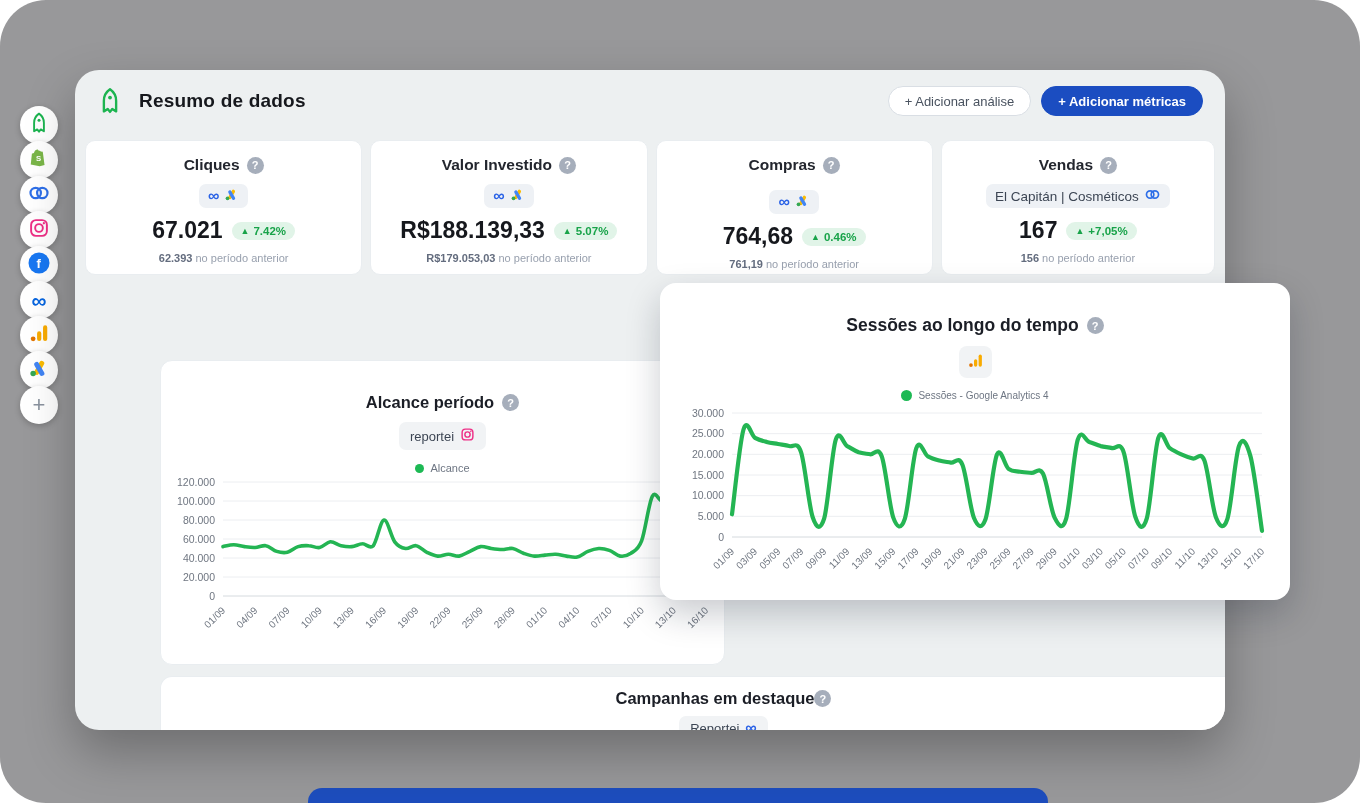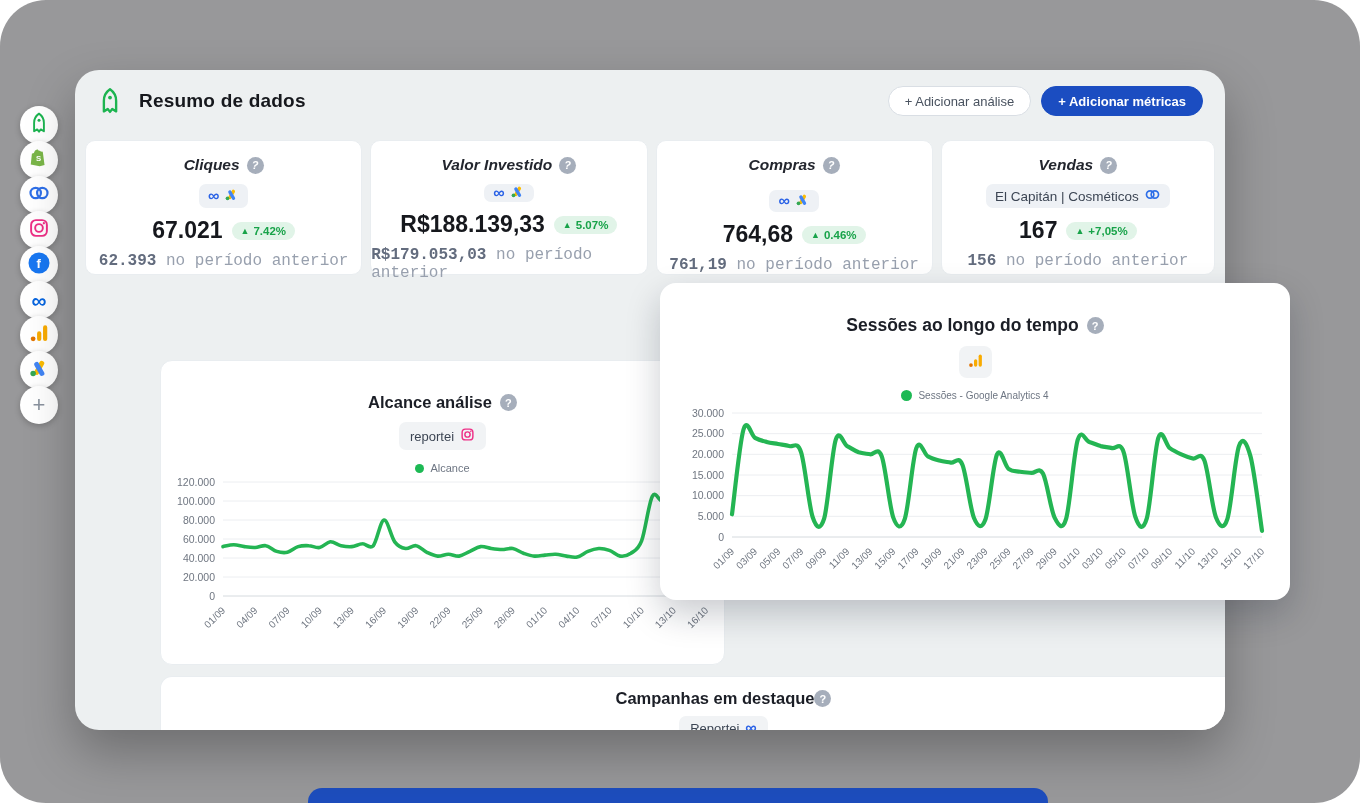--- a/index.html
+++ b/index.html
@@ -22,28 +22,28 @@
   .win-logo { margin-left:20px; width:30px; height:30px; }
   .win-title { margin-left:14px; font-size:19px; font-weight:700; color:#16181d; letter-spacing:.2px; }
   .hdr-buttons { position:absolute; right:22px; top:16px; display:flex; gap:10px; }
   .btn { height:30px; border-radius:16px; display:flex; align-items:center; padding:0 16px; font-size:13px; font-weight:700; cursor:pointer;text-align:center; }
   .btn.ghost { background:#fff; border:1px solid #d9dee4; color:#49525f; font-weight:400; }
   .btn.primary { background:#1b4dc1; color:#fff; border:1px solid #1b4dc1; }
 
   
   .cards-row { position:absolute; left:10px; top:70px; width:1130px; display:flex; gap:8px; }
   .mcard { width:280px; height:135px; background:#fff; border:1px solid #e9edf0; border-radius:10px; display:flex; flex-direction:column; align-items:center; padding-top:15px; }
-  .mtitle { display:flex; align-items:center; gap:7px; font-size:15.5px; font-weight:700; color:#23262e;font-style:italic; }
+  .mtitle { display:flex; align-items:center; gap:7px; font-size:15.5px; font-weight:700; color:#23262e; }
   .help { width:17px; height:17px; border-radius:50%; background:#a6aebb; color:#fff; font-size:11px; font-weight:700; display:flex; align-items:center; justify-content:center; cursor:pointer; }
   .mbadge { margin-top:10px; height:24px; background:#eef1f5; border-radius:7px; display:flex; align-items:center; gap:5px; padding:0 9px; font-size:13.5px; color:#3c4553; }
   .mvalrow { margin-top:9px; display:flex; align-items:center; gap:9px; }
   .mval { font-size:23px; font-weight:700; color:#16181d; }
   .mdelta { background:#e1f4e8; color:#18a349; font-size:11.5px; font-weight:700; border-radius:11px; padding:3px 9px; display:flex; align-items:center; gap:4px; }
   .mdelta .arr { font-size:9px; }
-  .mprev { margin-top:8px; font-size:16px; color:#98a0ae;font-family:Liberation Mono, monospace; }
+  .mprev { margin-top:8px; font-size:11px; color:#98a0ae; }
   .mprev b { color:#636c7e; font-weight:700; }
 
   
   .chart-card { position:absolute; background:#fff; border-radius:12px; }
   .card-alcance { left:85px; top:290px; width:565px; height:305px; border:1px solid #e9edf0; }
   .card-sessoes { left:660px; top:283px; width:630px; height:317px; border-radius:16px; box-shadow:0 14px 34px rgba(15,23,42,.22); z-index:30; }
   .chart-title { display:flex; align-items:center; justify-content:center; gap:8px; font-size:16.5px; font-weight:700; color:#1b1e26; padding-top:32px; }
   .chart-badge { margin:10px auto 0; width:max-content; background:#f1f3f5; border-radius:7px; padding:5px 11px; display:flex; align-items:center; gap:6px; font-size:13px; color:#3c4553; }
   .chart-badge.square { padding:6px 8px; border-radius:8px; }
   .legend { margin-top:12px; display:flex; align-items:center; justify-content:center; gap:6px; font-size:10px; color:#6e7683; }
@@ -246,21 +246,21 @@
         </div>
       <div class="camp-badge">
         <span>Reportei</span>
         <span class="inf small">∞</span>
       </div>
 
     </div>
 
     <div class="chart-card card-alcance">
       <div class="chart-title">
-          <span>Alcance análise</span>
+          <span>Alcance período</span>
           <span class="help">?</span>
         </div>
       <div class="chart-badge">
         <span>reportei</span>
         <span><svg width="15" height="15" viewBox="0 0 24 24" fill="none" stroke="#ee2f86" stroke-width="2.3">
               <rect x="3.4" y="3.4" width="17.2" height="17.2" rx="5.2"></rect>
               <circle cx="12" cy="12" r="4.2"></circle>
               <circle cx="17.3" cy="6.8" r="1.3" fill="#ee2f86" stroke="none"></circle>
             </svg></span>
       </div>

